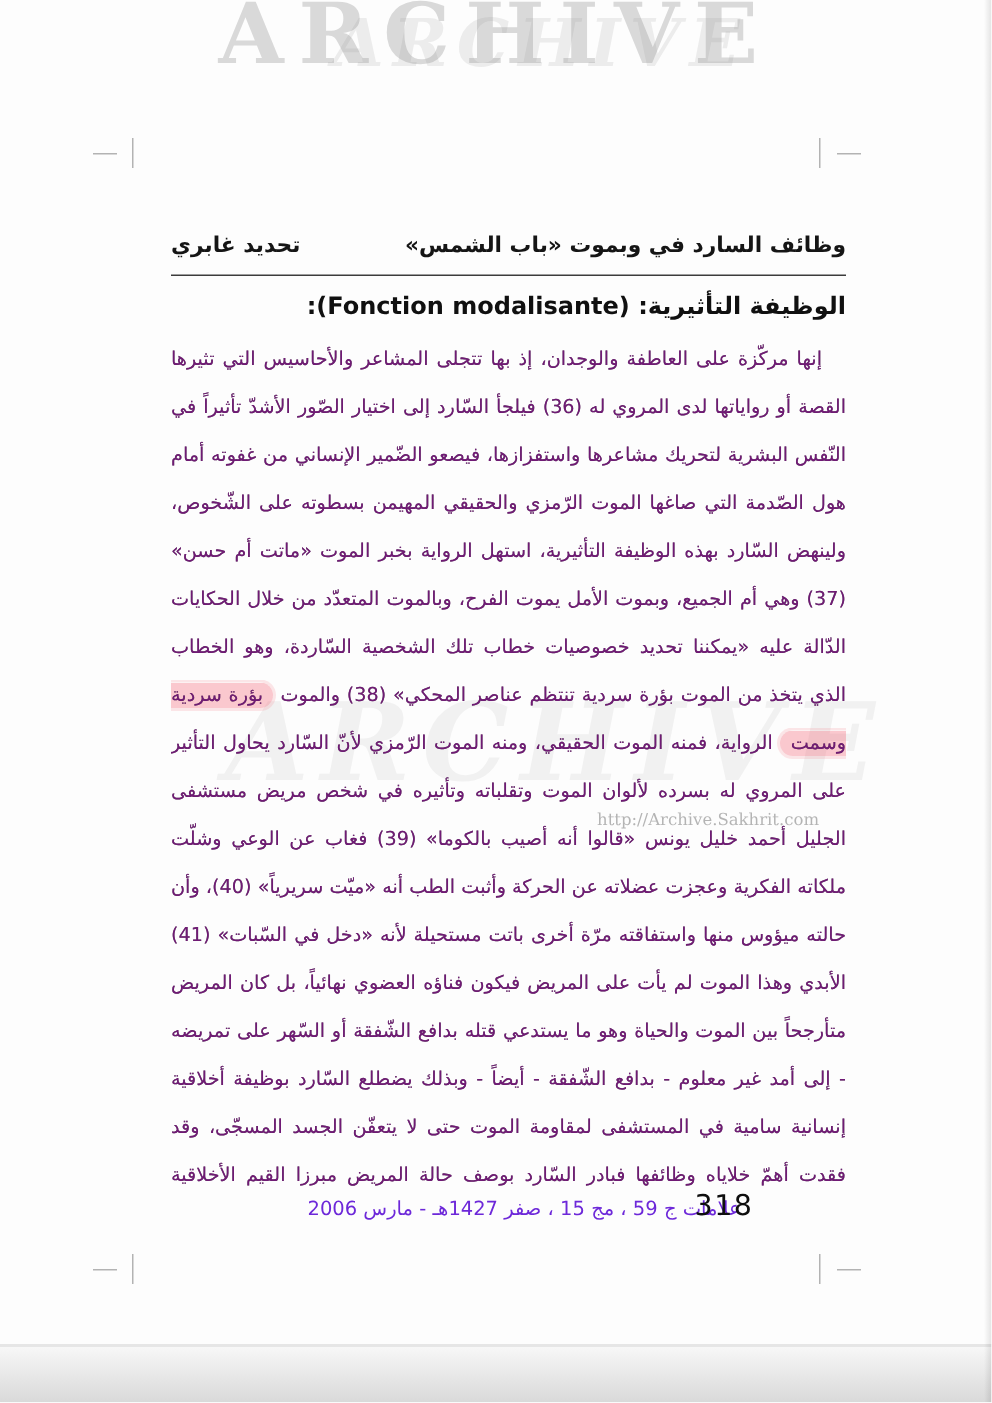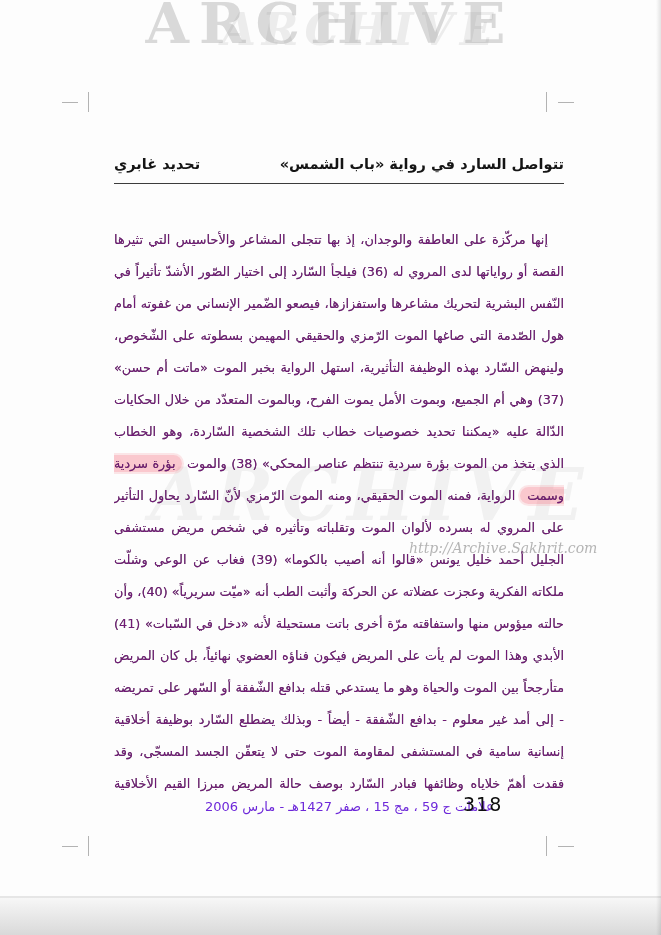--- a/index.html
+++ b/index.html
@@ -45,23 +45,23 @@
   }
   .wm-mid{
     position:absolute;left:150px;top:452px;
     font-family:"DejaVu Serif",serif;font-weight:bold;font-style:italic;
     font-size:72px;letter-spacing:8px;
     color:rgba(140,140,140,0.10);
     user-select:none;white-space:nowrap;
   }
   .wm-url{
     position:absolute;left:398px;top:540px;
-    font-family:"DejaVu Serif",serif;font-style:italic;
-    font-size:14px;color:rgba(120,120,120,0.55);
-    user-select:none;white-space:nowrap;margin-left:11px;
+    font-family:"DejaVu Serif",serif;
+    font-size:11px;color:rgba(120,120,120,0.55);
+    user-select:none;white-space:nowrap;
   }
   
   .hdr{
     position:absolute;right:116px;top:156px;width:450px;
     direction:rtl;display:flex;justify-content:space-between;align-items:flex-end;
     font-size:14.5px;font-weight:bold;color:#151515;
   }
   .hdr-rule{
     position:absolute;right:116px;top:183px;width:450px;height:0;
     border-top:1.4px solid #3c3c3c;
@@ -110,25 +110,26 @@
   <div class="crop v" style="left:88px;top:92px;"></div>
   <div class="crop v" style="left:546px;top:92px;"></div>
   <div class="crop v" style="left:88px;top:836px;"></div>
   <div class="crop v" style="left:546px;top:836px;"></div>
   <div class="crop h" style="left:62px;top:102px;"></div>
   <div class="crop h" style="left:558px;top:102px;"></div>
   <div class="crop h" style="left:62px;top:846px;"></div>
   <div class="crop h" style="left:558px;top:846px;"></div>
 
   <div class="hdr">
-    <span>تتواصل السارد في رواية «باب الشمس»</span>
+    <span>وظائف السارد في وبموت «باب الشمس»</span>
     <span>تحديد غابري</span>
   </div>
   <div class="hdr-rule"></div>
 
+  <div class="sec-heading">الوظيفة التأثيرية: (Fonction modalisante):</div>
 
   <div class="body-text">
     <p><span>إنها مركّزة على العاطفة والوجدان، إذ بها تتجلى المشاعر والأحاسيس التي تثيرها القصة أو رواياتها لدى المروي له (36) فيلجأ السّارد إلى اختيار الصّور الأشدّ تأثيراً في النّفس البشرية لتحريك مشاعرها واستفزازها، فيصعو الضّمير الإنساني من غفوته أمام هول الصّدمة التي صاغها الموت الرّمزي والحقيقي المهيمن بسطوته على الشّخوص، ولينهض السّارد بهذه الوظيفة التأثيرية، استهل الرواية بخبر الموت «ماتت أم حسن» (37) وهي أم الجميع، وبموت الأمل يموت الفرح، وبالموت المتعدّد من خلال الحكايات الدّالة عليه «يمكننا تحديد خصوصيات خطاب تلك الشخصية السّاردة، وهو الخطاب الذي يتخذ من الموت بؤرة سردية تنتظم عناصر المحكي» (38) والموت </span><span class="hl">بؤرة سردية وسمت</span><span> الرواية، فمنه الموت الحقيقي، ومنه الموت الرّمزي لأنّ السّارد يحاول التأثير على المروي له بسرده لألوان الموت وتقلباته وتأثيره في شخص مريض مستشفى الجليل أحمد خليل يونس «قالوا أنه أصيب بالكوما» (39) فغاب عن الوعي وشلّت ملكاته الفكرية وعجزت عضلاته عن الحركة وأثبت الطب أنه «ميّت سريرياً» (40)، وأن حالته ميؤوس منها واستفاقته مرّة أخرى باتت مستحيلة لأنه «دخل في السّبات» (41) الأبدي وهذا الموت لم يأت على المريض فيكون فناؤه العضوي نهائياً، بل كان المريض متأرجحاً بين الموت والحياة وهو ما يستدعي قتله بدافع الشّفقة أو السّهر على تمريضه - إلى أمد غير معلوم - بدافع الشّفقة - أيضاً - وبذلك يضطلع السّارد بوظيفة أخلاقية إنسانية سامية في المستشفى لمقاومة الموت حتى لا يتعفّن الجسد المسجّى، وقد فقدت أهمّ خلاياه وظائفها فبادر السّارد بوصف حالة المريض مبرزا القيم الأخلاقية النبيلة التي يتحلّى بها السّارد، فيعدّد تضحياته اليومية وهو في خدمة المريض، ويرى ذلك التزاماً مبدئياً وأخلاقياً ثابتين لا يمكن التّنازل عنهما مهما افتقد جسد المريض عناصر الحياة الأساسية، لأن وظيفة السّارد الأخلاقية تلزمه طوعاً بتنشيط تلك الخلايا بالعقاقير وبالرياضات حتى تتواصل بشكل رمزي مع الحياة، ولتأكيد تلك الوظيفة الأخلاقية التي</span></p>
   </div>
 
   <div class="footer-info">علامات ج 59 ، مج 15 ، صفر 1427هـ - مارس 2006</div>
   <div class="page-num">318</div>
 
   <div class="scan-bottom-line"></div>
   <div class="scan-bottom"></div>

